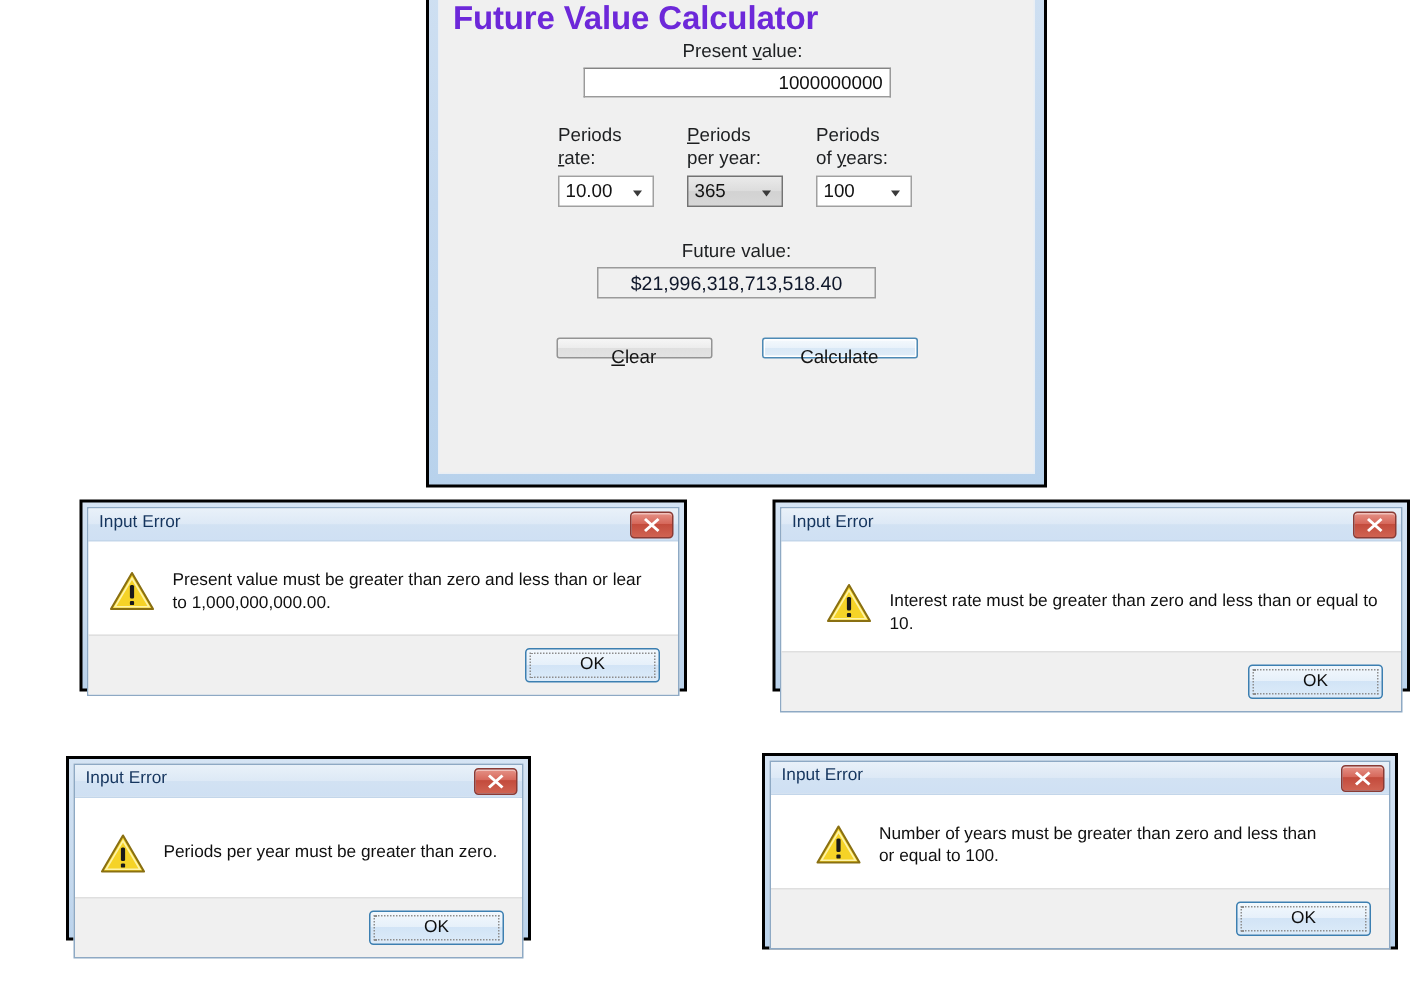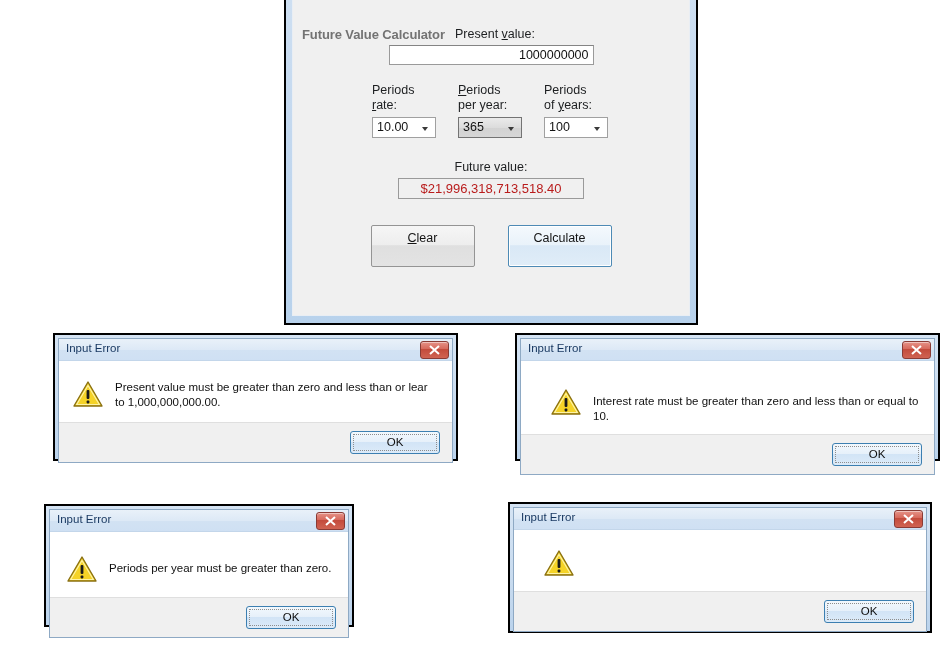--- a/index.html
+++ b/index.html
@@ -40,26 +40,25 @@
     height: 100%;
     box-sizing: border-box;
     background: #f0f0f0;
     border: 1px solid #e9eef4;
     position: relative;
   }
   .calc-title {
     position: absolute;
     left: 9px;
     top: 10px;
-    font-size: 13px;
+    font-size: 22px;
     font-weight: bold;
-    color: #737373;
+    color: #6d28d9;
     letter-spacing: -0.1px;
     white-space: nowrap;
-    margin-top: 28px;
   }
 
   .calc-body { position: absolute; left: 0; top: 38px; width: 100%; }
 
   .field-label {
     font-size: 12.5px;
     color: #1d1f21;
     line-height: 15px;
     white-space: nowrap;
   }
@@ -125,35 +124,35 @@
   }
 
   .row-future { text-align: center; margin-top: 22px; }
   .readonly-box {
     width: 186px;
     height: 21px;
     box-sizing: border-box;
     border: 1px solid #9a9a9a;
     background: #f0f0f0;
     font-size: 13px;
-    color: #b91c1c;
+    color: #0f172a;
     text-align: center;
     line-height: 19px;
     margin: 3px auto 0 auto;
   }
 
   .row-buttons {
     display: flex;
     justify-content: center;
     gap: 33px;
     margin-top: 26px;
   }
   .btn {
     width: 104px;
-    height: 42px;
+    height: 14px;
     box-sizing: border-box;
     border: 1px solid #949494;
     border-radius: 2px;
     background: linear-gradient(to bottom, #f6f6f6 0%, #ededed 48%, #dfdfdf 49%, #e3e3e3 100%);
     font-size: 12.5px;
     color: #141414;
     text-align: center;
     line-height: 24px;
     font-family: "Liberation Sans", sans-serif;
     cursor: default;
@@ -425,19 +424,20 @@
       </div>
       <div class="dlg-content" style="padding-top:18px;padding-left:30px;">
         <span class="warn-icon">
           <svg width="30" height="27" viewBox="0 0 30 27">
             <path d="M15 1 L29 25 L1 25 Z" fill="#f5d327" stroke="#8a7012" stroke-width="1.4" stroke-linejoin="round"></path>
             <path d="M15 4.5 L26.3 23.5 L3.7 23.5 Z" fill="none" stroke="#fdf3a8" stroke-width="1.1"></path>
             <rect x="13.6" y="9" width="2.8" height="9" rx="1" fill="#1a1a1a"></rect>
             <rect x="13.6" y="19.6" width="2.8" height="2.8" rx="0.8" fill="#1a1a1a"></rect>
           </svg>
         </span>
+        <span class="dlg-msg" style="max-width:300px;">Number of years must be greater than zero and less than or equal to 100.</span>
       </div>
       <div class="dlg-footer">
         <div class="dlg-ok">OK</div>
       </div>
     </div>
   </div>
 </div>
 
 </body></html>

